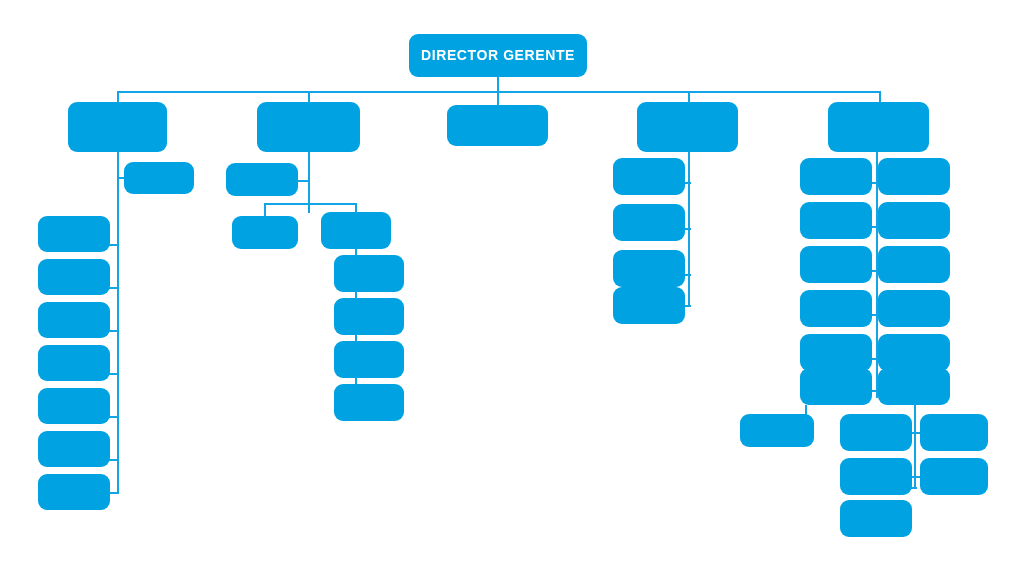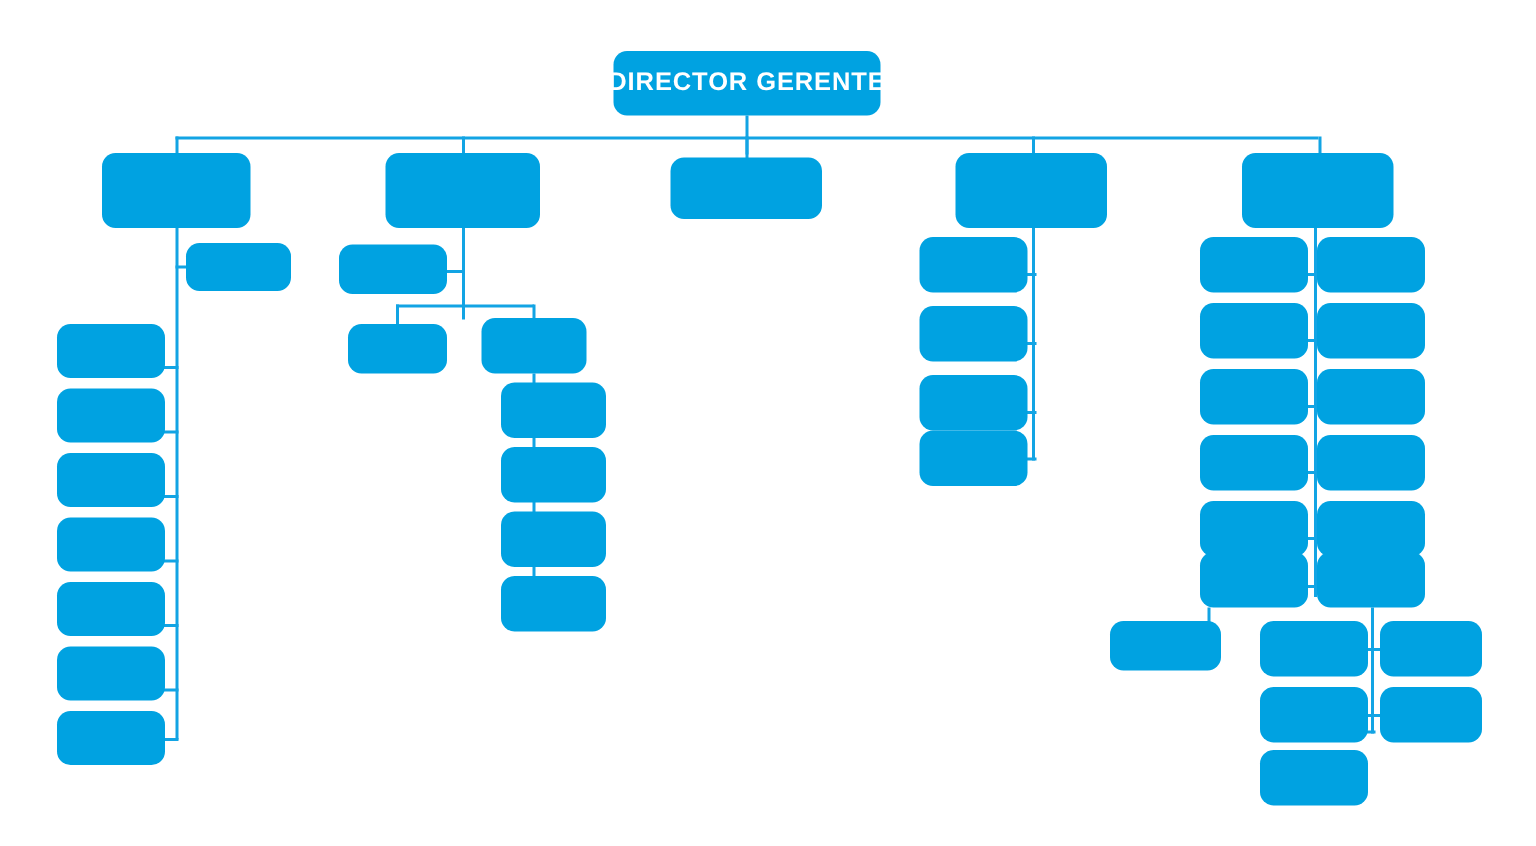--- a/index.html
+++ b/index.html
@@ -25,21 +25,21 @@
     box-sizing: border-box;
     display: flex;
     align-items: center;
     justify-content: center;
     padding: 0 6px;
   }
   .node-label {
     color: #ffffff;
     font-family: "Liberation Sans", sans-serif;
     font-weight: bold;
-    font-size: 17px;
+    font-size: 14px;
     letter-spacing: 0.6px;
     line-height: 1.1;
     text-align: center;
     white-space: nowrap;
   }
   .conn {
     position: absolute;
     background: #12A4E4;
   }
 </style>

